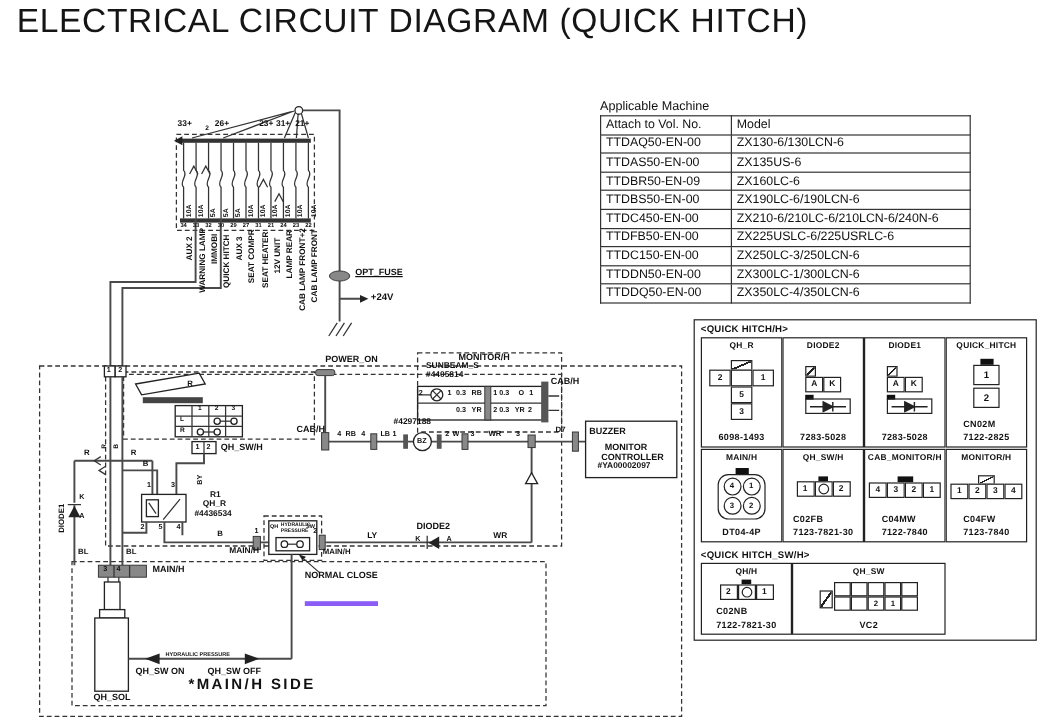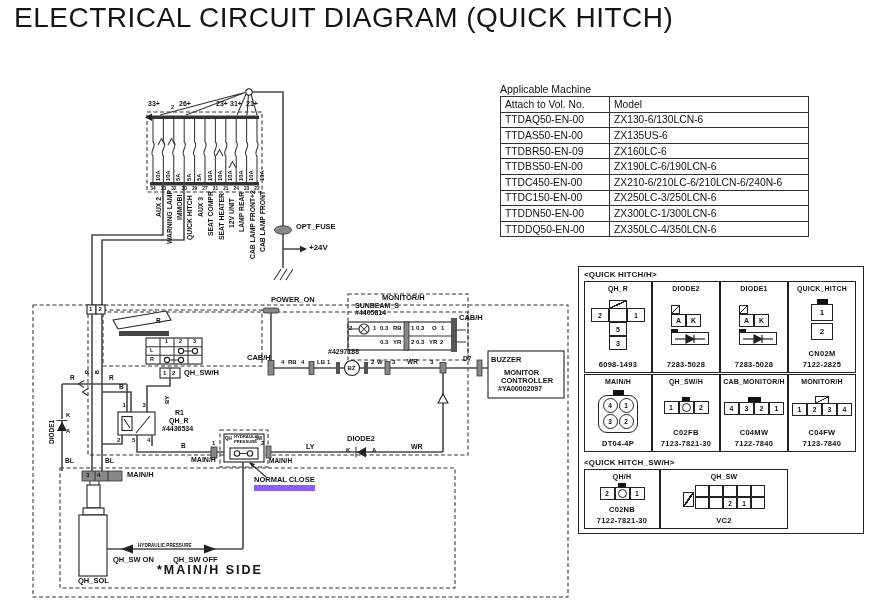--- a/index.html
+++ b/index.html
@@ -24,34 +24,34 @@
   .w2{stroke:#333;stroke-width:1.05;fill:none}
   .bx{stroke:#222;stroke-width:1.1;fill:#fff}
   .bxn{stroke:#222;stroke-width:1.1;fill:none}
   .dsh{stroke:#333;stroke-width:1.05;fill:none;stroke-dasharray:4 2.5}
   .blkf{fill:#222;stroke:none}
   .gryf{fill:#888;stroke:#333;stroke-width:.8}
   .dkf{fill:#555;stroke:none}
   .whf{fill:#fff;stroke:#222;stroke-width:1.1}
   #circuit-labels{position:absolute;inset:0;pointer-events:none}
   .lbl{position:absolute;white-space:nowrap;font-weight:bold;line-height:1;color:#111}
-  .lbl.u{border-bottom:6px solid #8b5cf6;padding-bottom:1px}
+  .lbl.u{border-bottom:4px solid #8b5cf6;padding-bottom:17px}
   
   .panel{position:absolute;left:578px;top:266px;width:284px;height:266px;
        border:1.2px solid #222;font-weight:bold;background:#fff}
   .ptitle{position:absolute;left:5px;font-size:8px;letter-spacing:.2px;white-space:nowrap}
   #pt1{top:3px}#pt2{top:191px}
   .pgrid{position:absolute;left:5px;display:grid}
   #pg1{top:14px;grid-template-columns:repeat(4,68px);grid-auto-rows:92px}
   #pg2{top:107px;grid-template-columns:repeat(4,68px);grid-auto-rows:78px}
   #pg3{top:202px;grid-template-columns:76px 128px;grid-auto-rows:60px}
   .cell{border:1px solid #222;display:flex;flex-direction:column;align-items:center;
        justify-content:space-between;padding:3px 1px 2px;box-sizing:border-box;background:#fff}
   .ct{font-size:7px;letter-spacing:.2px;white-space:nowrap}
-  .pb{font-size:7.5px;text-align:center;line-height:1.5;letter-spacing:.3px}
+  .pb{font-size:7.5px;line-height:1.5;letter-spacing:.3px}
   .g{display:flex;flex-direction:column;align-items:center}
   .prow{display:flex}
   .pin{width:13px;height:11px;border:1px solid #222;font-size:7px;display:flex;
        align-items:center;justify-content:center;background:#fff;box-sizing:content-box}
   .pin.w16{width:16px;height:12px}
   .tabb{width:11px;height:5px;background:#111}
   .diag{background:linear-gradient(to bottom right,transparent 44%,#222 44%,#222 56%,transparent 56%)}
   .tabd{width:16px;height:7px;border:1px solid #222;margin-bottom:-1px}
   .tabd2{width:12px;height:6px;border:1px solid #222;margin-bottom:-1px}
   .clip{width:7px;height:7px;border:1px solid #222;align-self:flex-start;margin-left:8px}
@@ -102,20 +102,24 @@
           </tr>
           <tr>
             <td>TTDBS50-EN-00</td>
             <td>ZX190LC-6/190LCN-6</td>
           </tr>
           <tr>
             <td>TTDC450-EN-00</td>
             <td>ZX210-6/210LC-6/210LCN-6/240N-6</td>
           </tr>
           <tr>
+            <td>TTDFB50-EN-00</td>
+            <td>ZX225USLC-6/225USRLC-6</td>
+          </tr>
+          <tr>
             <td>TTDC150-EN-00</td>
             <td>ZX250LC-3/250LCN-6</td>
           </tr>
           <tr>
             <td>TTDDN50-EN-00</td>
             <td>ZX300LC-1/300LCN-6</td>
           </tr>
           <tr>
             <td>TTDDQ50-EN-00</td>
             <td>ZX350LC-4/350LCN-6</td>
@@ -251,21 +255,21 @@
     </g>
   </svg>
 
   <div id="circuit-labels">
       <span class="lbl" style="left: 148px; top: 100px; font-size: 7px;">33+</span>
       <span class="lbl" style="left: 171px; top: 105px; font-size: 5.5px;">2</span>
       <span class="lbl" style="left: 179px; top: 100px; font-size: 7px;">26+</span>
       <span class="lbl" style="left: 216px; top: 100px; font-size: 7px;">23+</span>
       <span class="lbl" style="left: 230px; top: 100px; font-size: 7px;">31+</span>
       <span class="lbl" style="left: 246px; top: 100px; font-size: 7px;">21+</span>
-      <span class="lbl" style="left: 296px; top: 223px; font-size: 7.5px;">OPT_FUSE</span>
+      <span class="lbl" style="left: 296px; top: 223px; font-size: 7.5px; text-decoration: underline;">OPT_FUSE</span>
       <span class="lbl" style="left: 309px; top: 244px; font-size: 8px;">+24V</span>
       <span class="lbl" style="left: 271px; top: 296px; font-size: 7.5px;">POWER_ON</span>
       <span class="lbl" style="left: 247px; top: 354px; font-size: 7.5px;">CAB/H</span>
       <span class="lbl" style="left: 281px; top: 359px; font-size: 6px;">4</span>
       <span class="lbl" style="left: 288px; top: 359px; font-size: 6px;">RB</span>
       <span class="lbl" style="left: 301px; top: 359px; font-size: 6px;">4</span>
       <span class="lbl" style="left: 317px; top: 359px; font-size: 6px;">LB</span>
       <span class="lbl" style="left: 327px; top: 359px; font-size: 6px;">1</span>
       <span class="lbl" style="left: 347.5px; top: 364.5px; font-size: 6px;">BZ</span>
       <span class="lbl" style="left: 328px; top: 348px; font-size: 7px;">#4297188</span>

